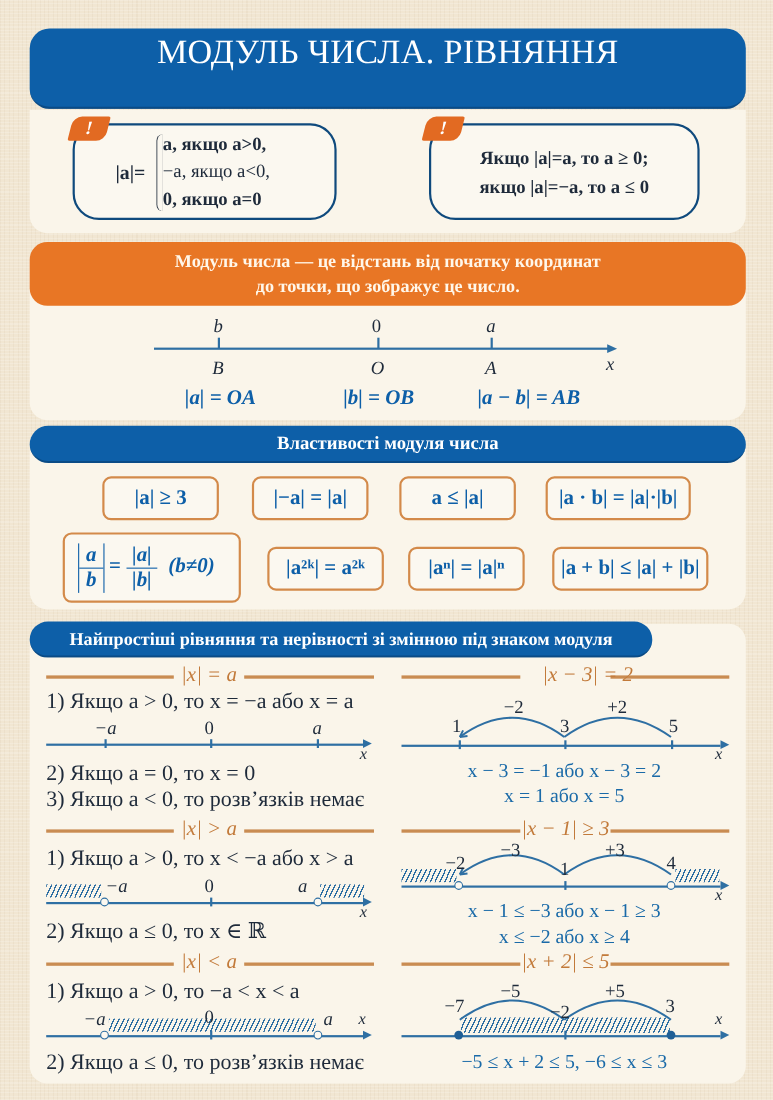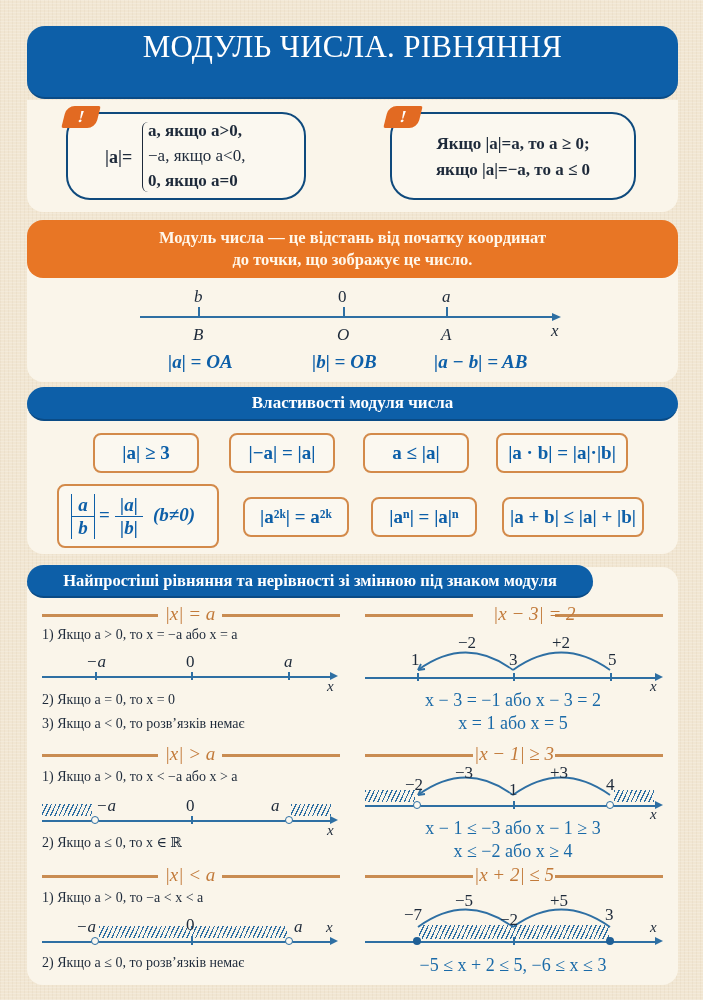--- a/index.html
+++ b/index.html
@@ -78,21 +78,21 @@
     background: #c98c52;
   }
   .subhead-label {
     position: absolute;
     color: #c27a3a;
     font-size: 19px;
     font-style: italic;
     white-space: nowrap;
     text-align: center;
   }
-  .line-text { position: absolute; font-size: 14px; color: #1e2a3a; white-space: nowrap; }
+  .line-text { position: absolute; font-size: 20px; color: #1e2a3a; white-space: nowrap; }
   .open-dot { position: absolute; width: 8px; height: 8px; border-radius: 50%; background: #fbf8f0; border: 1.5px solid #2e6fa3; }
   .fill-dot { position: absolute; width: 8px; height: 8px; border-radius: 50%; background: #1f5f96; }
   .hatch {
     position: absolute;
     height: 12px;
     background: repeating-linear-gradient(115deg, #2e6fa3 0 1.2px, transparent 1.2px 4px);
   }
   .center-text { position: absolute; text-align: center; font-size: 18px; color: #1a6aa8; white-space: nowrap; }
   svg.arcs { position: absolute; overflow: visible; }
 </style>

